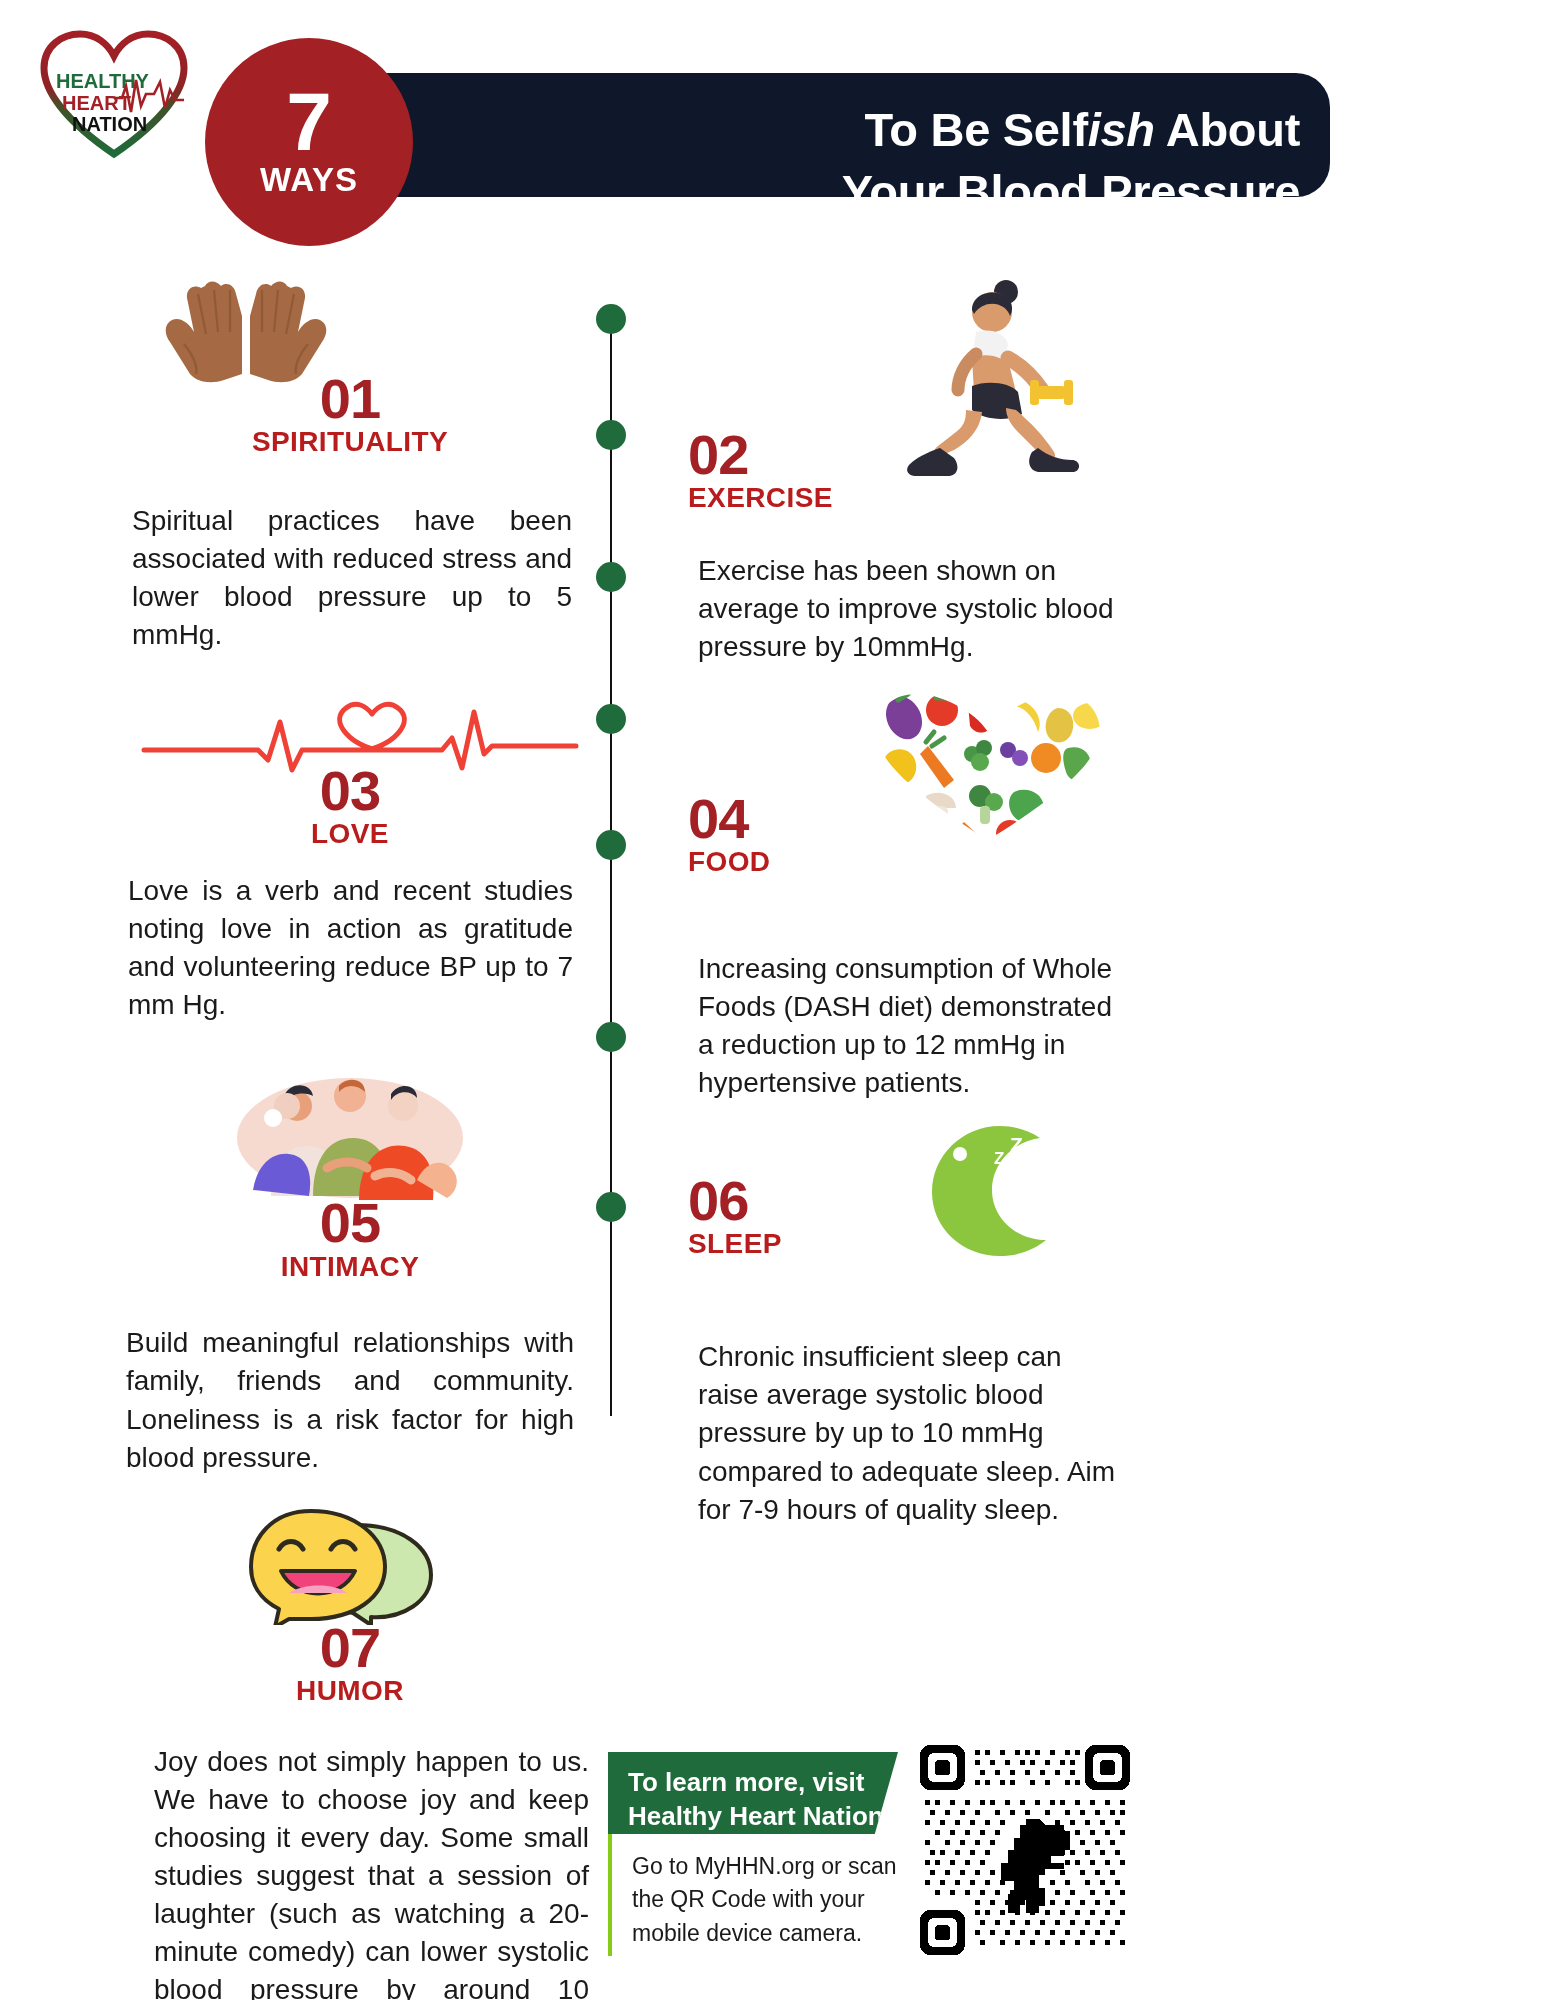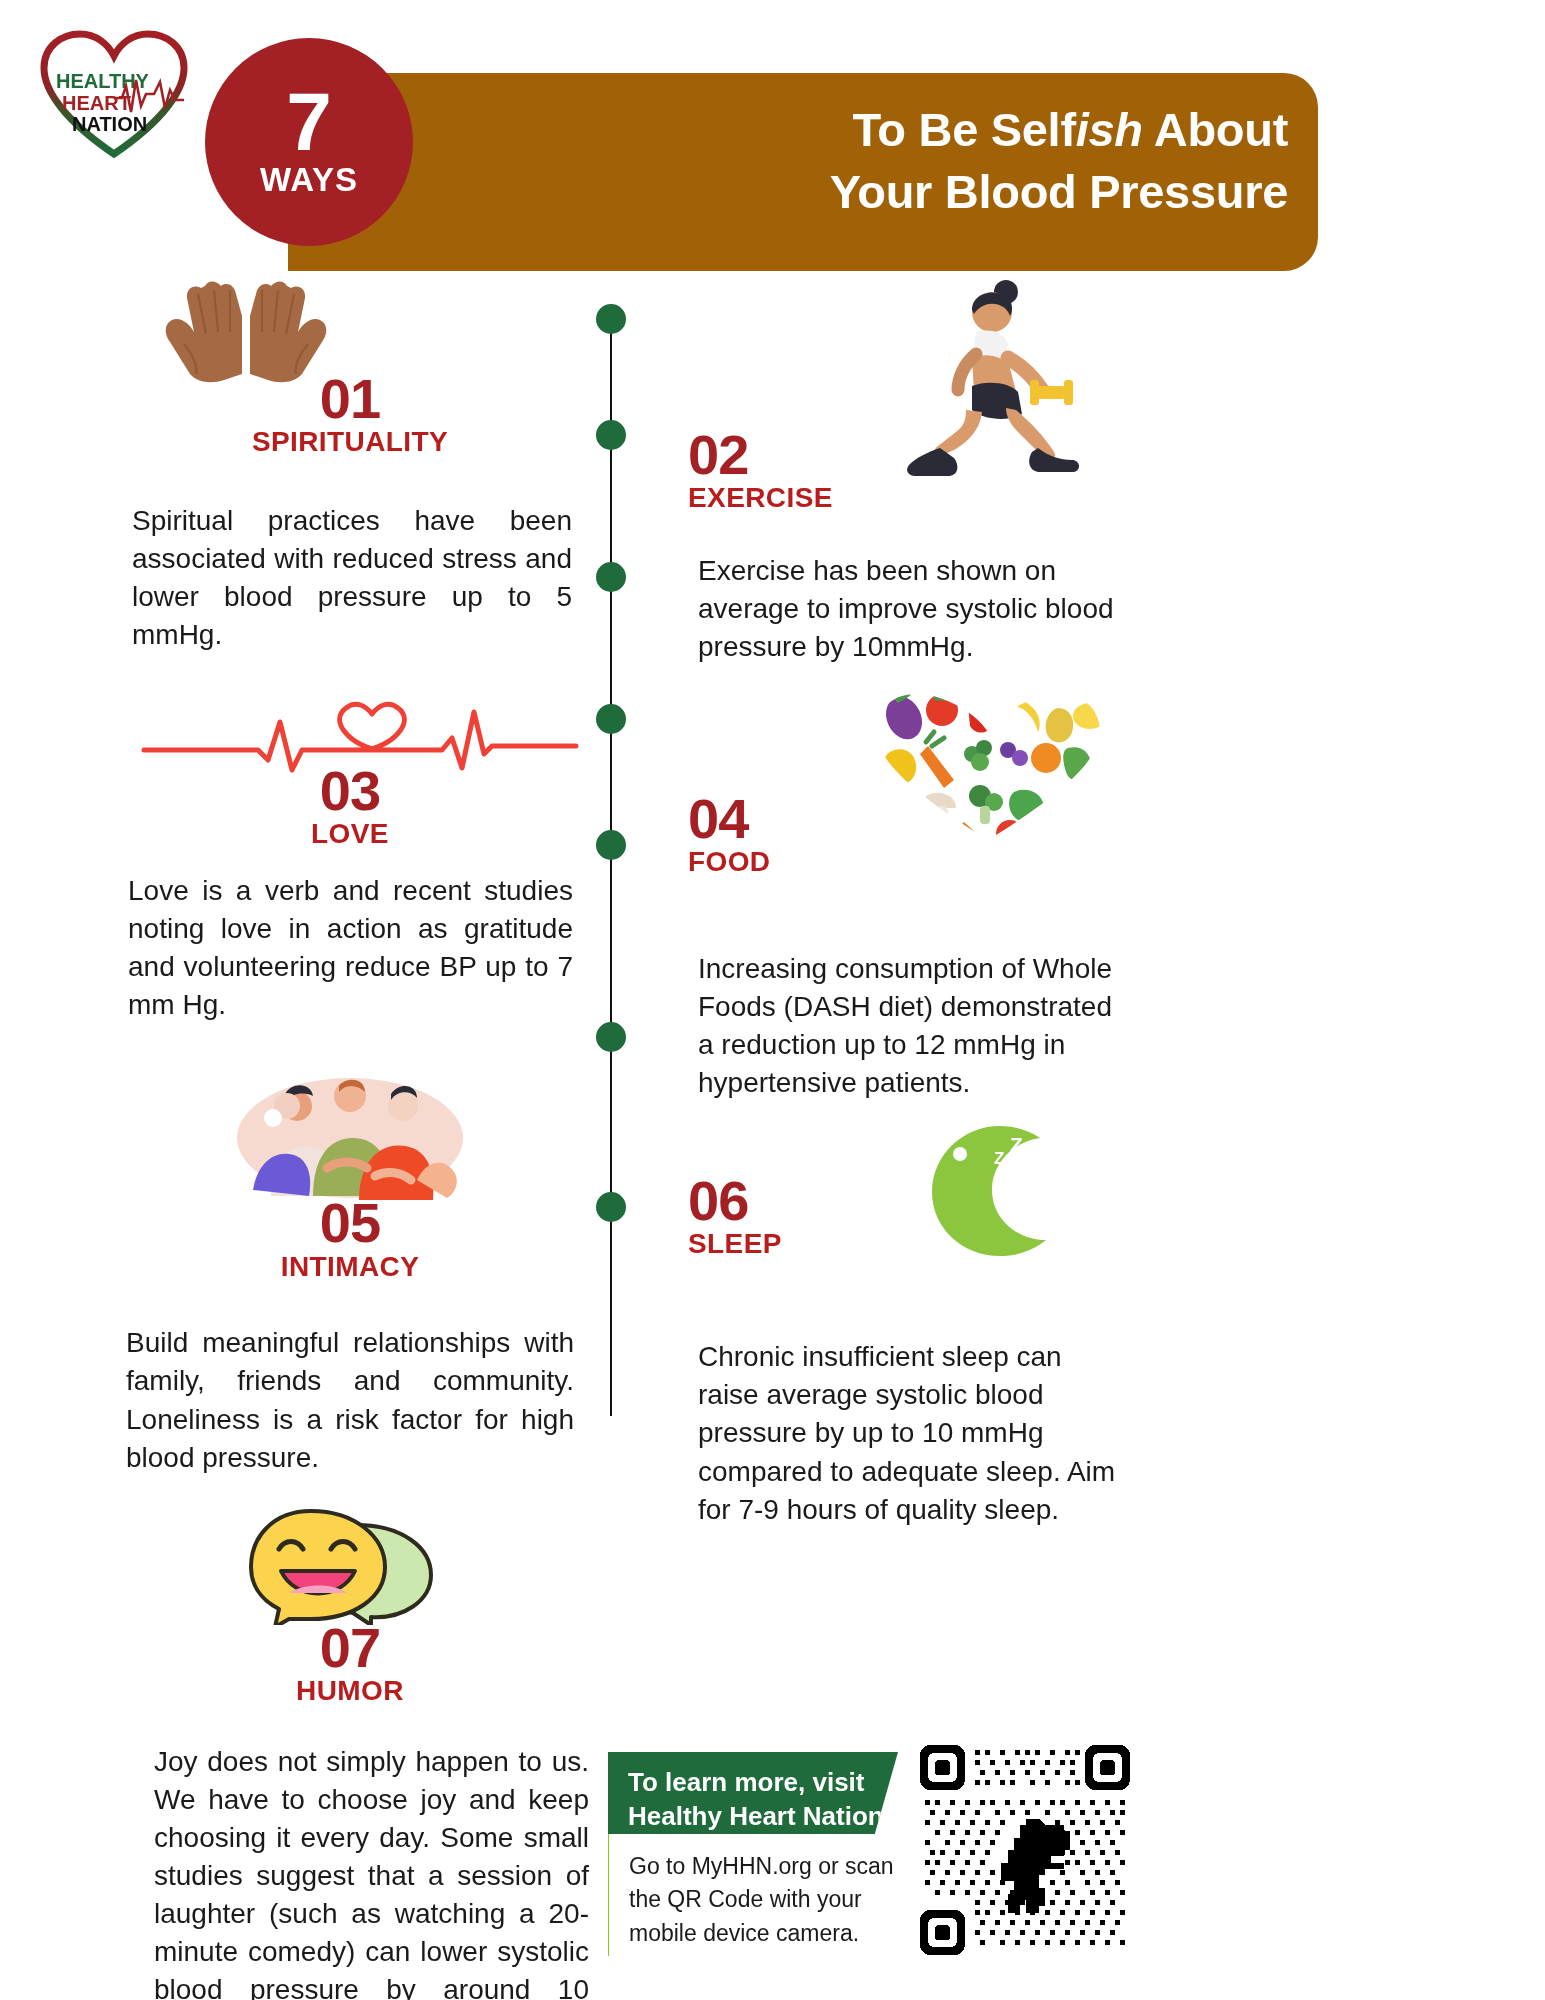--- a/index.html
+++ b/index.html
@@ -12,23 +12,23 @@
     overflow:hidden;
   }
 
   
   .header { position:absolute; left:0; top:0; width:1545px; height:260px;text-align:right; }
 
   .logo { position:absolute; left:34px; top:26px; width:160px; height:140px; }
   .logo svg { display:block; }
 
   .header-bar {
-    position:absolute; left:288px; top:73px;
-    width:1030px; height:198px;
-    background:#a16207;
+    position:absolute; left:300px; top:73px;
+    width:1030px; height:124px;
+    background:#0f172a;
     border-radius:0 34px 34px 0;
   }
   .header-title {
     position:absolute; left:140px; top:26px;
     width:860px;
     color:#ffffff;
     font-size:47px;
     font-weight:bold;
     line-height:1.32;
     letter-spacing:-0.3px;
@@ -99,21 +99,21 @@
     position:relative;
     width:290px; height:82px;
     color:#ffffff;
     font-size:26px; font-weight:bold;
     line-height:1.3;
     padding:14px 0 0 20px;
     background:#1f6b3b;
     clip-path:polygon(0 0, 100% 0, 92% 100%, 0 100%);
   }
   .footer-body {
-    border-left:1px solid #84cc16;
+    border-left:4px solid #84cc16;
     padding:16px 0 6px 20px;
     width:290px;
   }
   .footer-body p {
     font-size:23px; line-height:1.45; color:#1a1a1a;
   }
 
   .qr { position:absolute; left:920px; top:1745px; width:210px; height:210px; }
   .qr svg { display:block; }
 </style>

